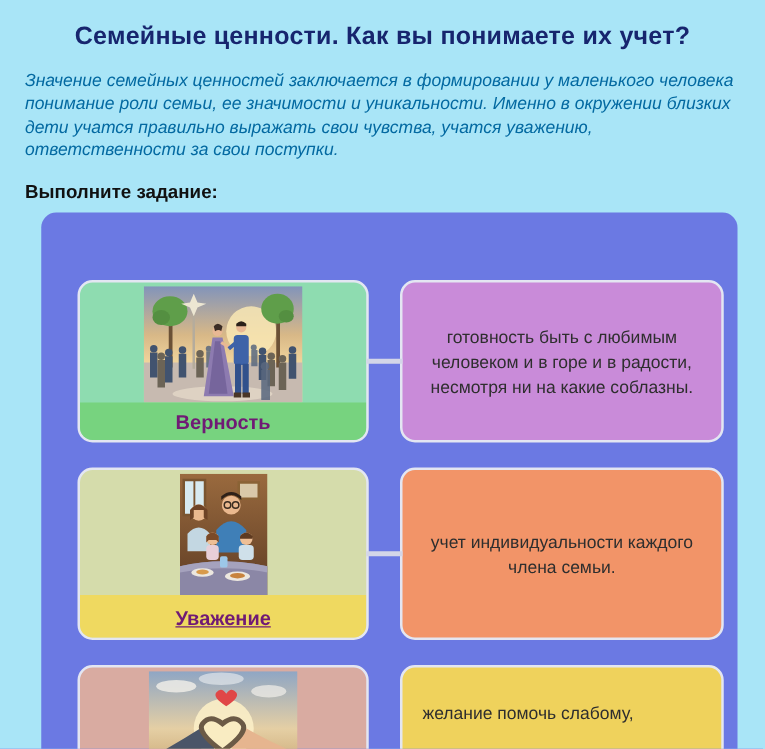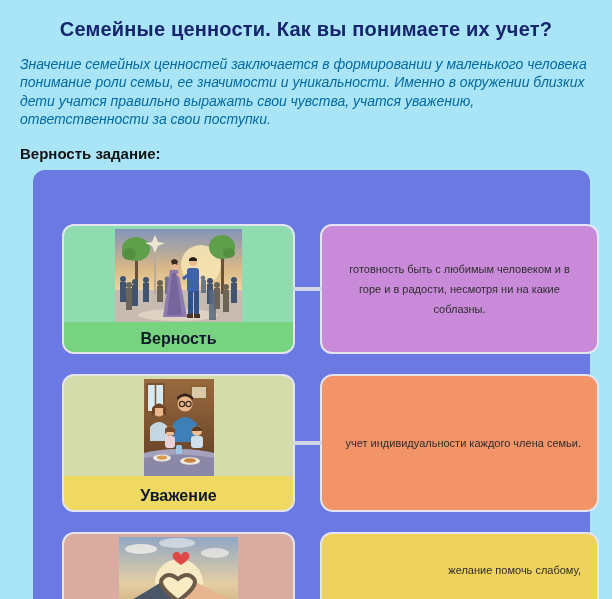--- a/index.html
+++ b/index.html
@@ -65,67 +65,67 @@
     align-items: flex-start;
     padding-top: 3px;
   }
   .img-wrap svg { display: block; }
   .term-band {
     display: flex;
     align-items: center;
     justify-content: center;
     font-size: 16px;
     font-weight: bold;
-    color: #0f172a;
+    color: #701a75;
     flex: none;
   }
   .row-1 .term-card { height: 130px; }
   .row-1 .term-band { height: 34px; }
   .row-2 .term-card { height: 138px; }
-  .row-2 .term-band { height: 39px; }
+  .row-2 .term-band { height: 39px; text-decoration: underline; }
   .row-3 .term-card { height: 140px; }
   .connector-cell {
     width: 25px;
     position: relative;
     flex: none;
   }
   .connector {
     position: absolute;
     top: 50%;
     margin-top: -2px;
     left: -2px; right: -2px;
     height: 4px;
   }
   .def-card {
-    width: 279px;
+    width: 259px;
     box-sizing: border-box;
     border: 2px solid #e3e6f2;
     border-radius: 12px;
     display: flex;
     align-items: center;
-    justify-content: flex-end;
+    justify-content: flex-start;
     text-align: center;
-    font-size: 11px;
+    font-size: 14px;
     line-height: 20px;
     color: #2e2e2e;
     padding: 10px 16px;
     flex: none;
   }
   .row-1 .def-card { height: 130px; }
-  .row-2 .def-card { height: 138px; border-radius: 13px; }
+  .row-2 .def-card { height: 138px; }
   .row-3 .def-card { height: 140px; align-items: flex-start; padding-top: 26px; }
 </style>
 </head>
 <body style="background-color: rgb(169, 229, 247);">
 
 <h1 class="page-title" style="color: rgb(23, 37, 110);">Семейные ценности. Как вы понимаете их учет?</h1>
 
 <p class="intro">Значение семейных ценностей заключается в формировании у маленького человека понимание роли семьи, ее значимости и уникальности. Именно в окружении близких дети учатся правильно выражать свои чувства, учатся уважению, ответственности за свои поступки.</p>
 
-<p class="task-label">Верность задание:</p>
+<p class="task-label">Выполните задание:</p>
 
 <div class="panel" style="background-color: rgb(107, 121, 227);">
 
   <div class="rows">
 
     <div class="match-row row-1">
       <div class="term-card" style="background-color: rgb(142, 220, 176);">
         <div class="img-wrap">
           <svg width="127" height="93" viewBox="0 0 127 93" aria-hidden="true">
             <defs>

